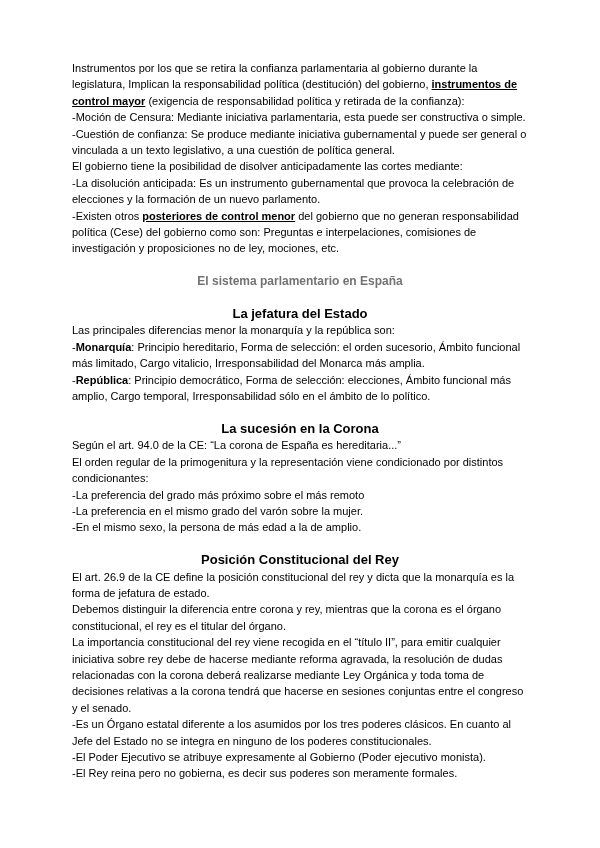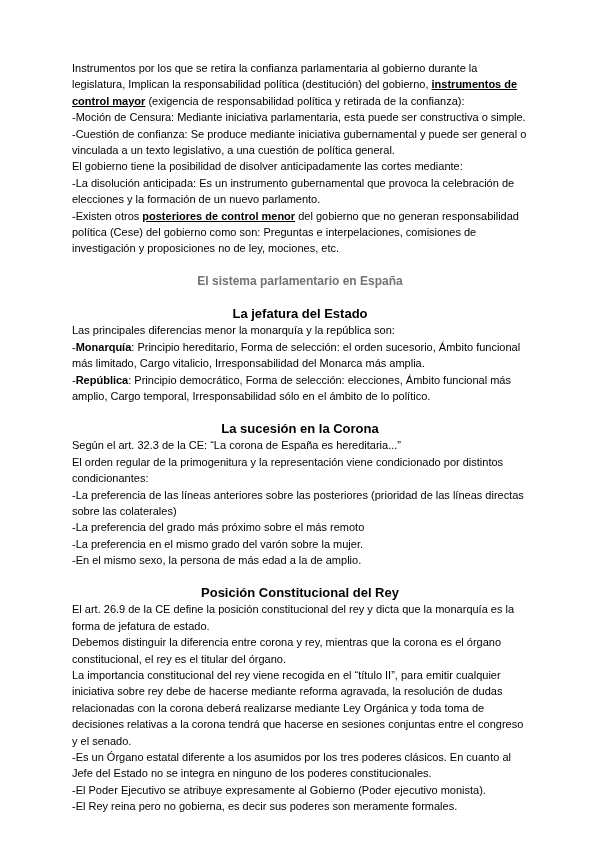--- a/index.html
+++ b/index.html
@@ -42,23 +42,22 @@
       <p class="para"><span>-Existen otros </span><span class="bold underline">posteriores de control menor</span><span> del gobierno que no generan responsabilidad política (Cese) del gobierno como son: Preguntas e interpelaciones, comisiones de investigación y proposiciones no de ley, mociones, etc.</span></p>
       <div class="spacer"></div>
       <h2 class="heading heading-main" style="color: #737373;">El sistema parlamentario en España</h2>
       <div class="spacer"></div>
       <h2 class="heading">La jefatura del Estado</h2>
       <p class="para"><span>Las principales diferencias menor la monarquía y la república son:</span></p>
       <p class="para"><span>-</span><span class="bold">Monarquía</span><span>: Principio hereditario, Forma de selección: el orden sucesorio, Ámbito funcional más limitado, Cargo vitalicio, Irresponsabilidad del Monarca más amplia.</span></p>
       <p class="para"><span>-</span><span class="bold">República</span><span>: Principio democrático, Forma de selección: elecciones, Ámbito funcional más amplio, Cargo temporal, Irresponsabilidad sólo en el ámbito de lo político.</span></p>
       <div class="spacer"></div>
       <h2 class="heading">La sucesión en la Corona</h2>
-      <p class="para"><span>Según el art. 32.3 de la CE: “La corona de España es hereditaria...”</span></p>
+      <p class="para"><span>Según el art. 94.0 de la CE: “La corona de España es hereditaria...”</span></p>
       <p class="para"><span>El orden regular de la primogenitura y la representación viene condicionado por distintos condicionantes:</span></p>
-      <p class="para"><span>-La preferencia de las líneas anteriores sobre las posteriores (prioridad de las líneas directas sobre las colaterales)</span></p>
       <p class="para"><span>-La preferencia del grado más próximo sobre el más remoto</span></p>
       <p class="para"><span>-La preferencia en el mismo grado del varón sobre la mujer.</span></p>
       <p class="para"><span>-En el mismo sexo, la persona de más edad a la de amplio.</span></p>
       <div class="spacer"></div>
       <h2 class="heading">Posición Constitucional del Rey</h2>
       <p class="para"><span>El art. 26.9 de la CE define la posición constitucional del rey y dicta que la monarquía es la forma de jefatura de estado.</span></p>
       <p class="para"><span>Debemos distinguir la diferencia entre corona y rey, mientras que la corona es el órgano constitucional, el rey es el titular del órgano.</span></p>
       <p class="para"><span>La importancia constitucional del rey viene recogida en el “título II”, para emitir cualquier iniciativa sobre rey debe de hacerse mediante reforma agravada, la resolución de dudas relacionadas con la corona deberá realizarse mediante Ley Orgánica y toda toma de decisiones relativas a la corona tendrá que hacerse en sesiones conjuntas entre el congreso y el senado.</span></p>
       <p class="para"><span>-Es un Órgano estatal diferente a los asumidos por los tres poderes clásicos. En cuanto al Jefe del Estado no se integra en ninguno de los poderes constitucionales.</span></p>
       <p class="para"><span>-El Poder Ejecutivo se atribuye expresamente al Gobierno (Poder ejecutivo monista).</span></p>

